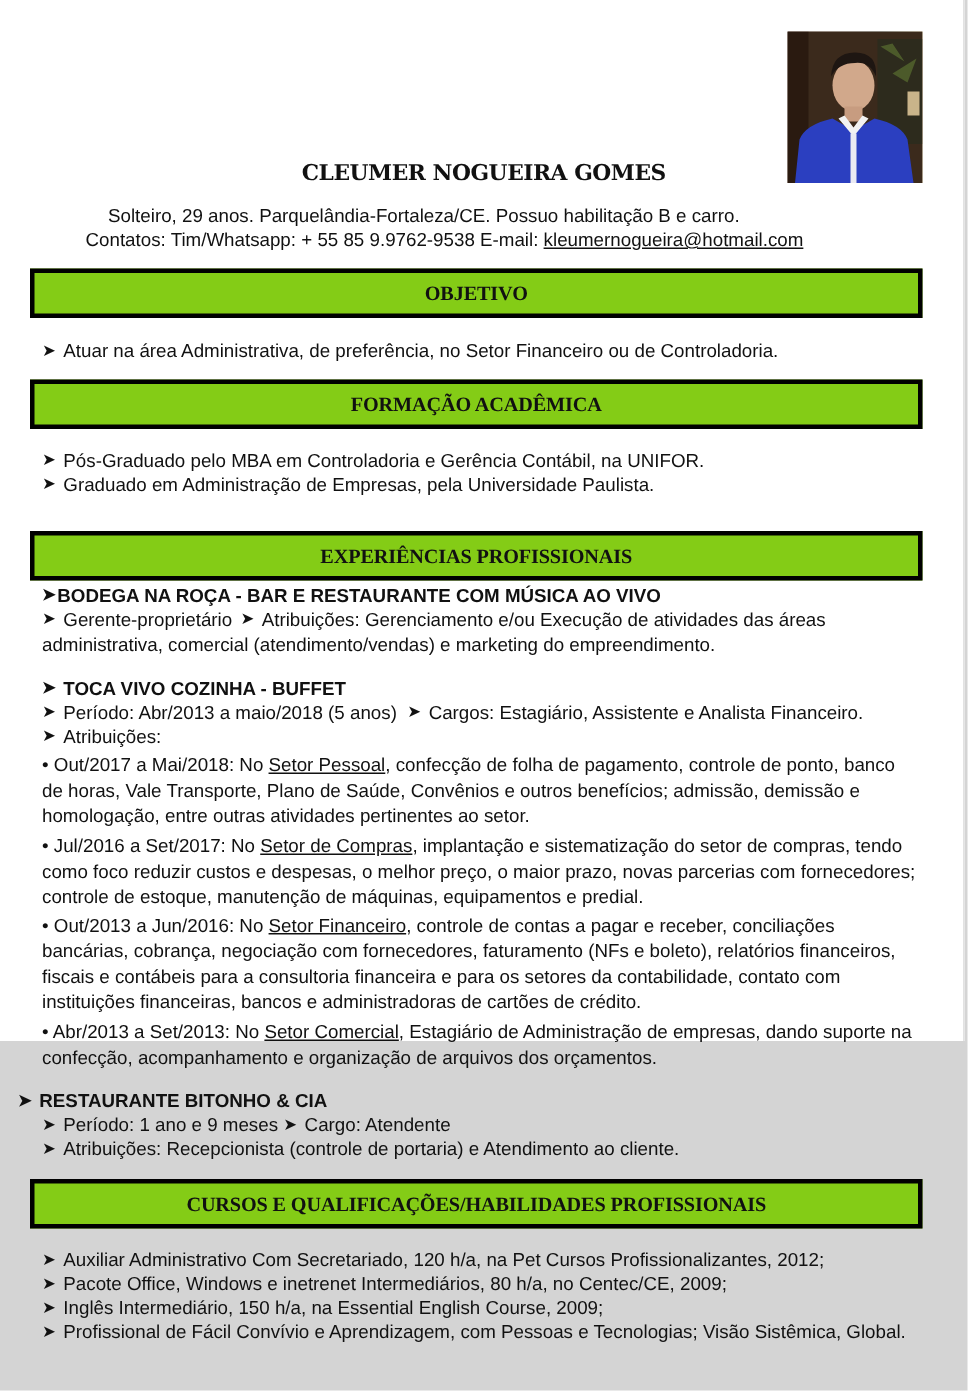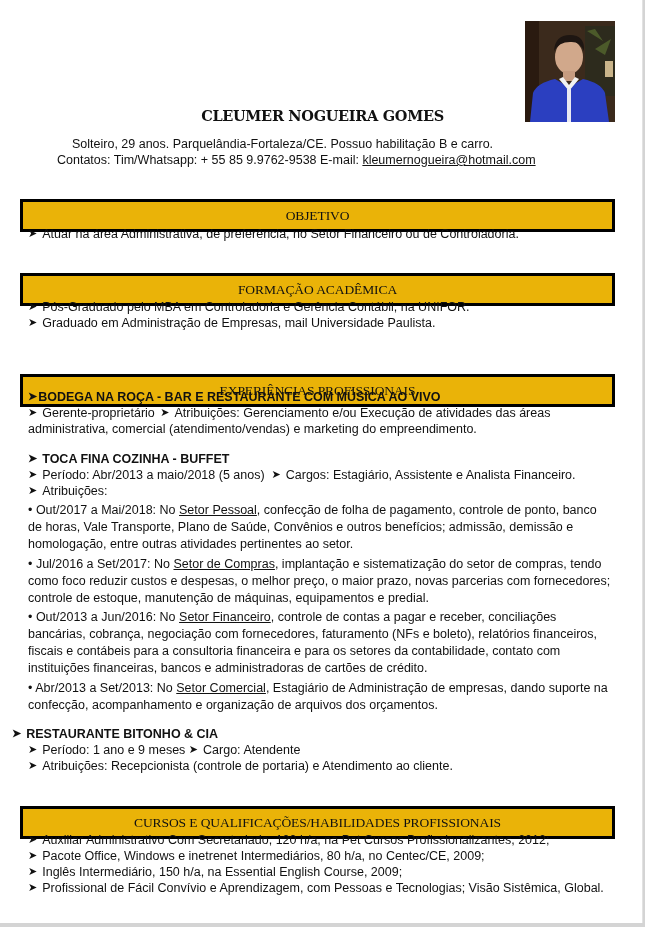--- a/index.html
+++ b/index.html
@@ -4,21 +4,21 @@
 <style>
   html, body { margin: 0; padding: 0; }
   body {
     width: 645px; height: 927px; overflow: hidden;
     background: #d4d4d4;
     font-family: "Liberation Sans", sans-serif;
     color: #111;
   }
   .page {
     position: absolute; left: 0; top: 0;
-    width: 642px; height: 923px;
+    width: 642px; height: 694px;
     background: #ffffff;
     border-right: 1px solid #e2e2e2;
   }
   .abs { position: absolute; }
   .photo {
     left: 525px; top: 21px; width: 90px; height: 101px;
     overflow: hidden;
     background: linear-gradient(90deg, #3a2417 0%, #4a3322 30%, #2f2a1e 70%, #6d5a36 100%);
   }
   .photo svg { display: block; }
@@ -28,26 +28,25 @@
     font-weight: bold; font-size: 14.5px; letter-spacing: -0.3px;
     color: #111;
   }
   .info {
     font-size: 12.5px; line-height: 16px; white-space: nowrap; color: #111;
   }
   .info a { color: #111; text-decoration: underline; }
   .sec {
     left: 20px; width: 589px; height: 27px;
     border: 3px solid #000;
-    background: #eab308;
+    background: #84cc16;
     display: flex; align-items: center; justify-content: center;
     font-family: "Liberation Serif", "DejaVu Serif", serif;
-    font-weight: normal; font-size: 13.5px; color: #111;
+    font-weight: bold; font-size: 13.5px; color: #111;
     letter-spacing: -0.1px;
-    margin-top: 20px;
   }
   .line {
     font-size: 12.5px; line-height: 16px; white-space: nowrap; color: #111; text-align: right;
   }
   .para {
     font-size: 12.5px; line-height: 17px; color: #111;
     width: 585px;
   }
   .arrow { font-size: 11px; margin-right: 5px; position: relative; top: -1px; }
   .bold { font-weight: bold; }
@@ -85,36 +84,36 @@
   <div class="abs sec" style="top:179px;">OBJETIVO</div>
   <div class="abs line" style="left:28px; top:226px;">
     <span class="arrow">➤</span><span>Atuar na área Administrativa, de preferência, no Setor Financeiro ou de Controladoria.</span>
   </div>
 
   <div class="abs sec" style="top:253px;">FORMAÇÃO ACADÊMICA</div>
   <div class="abs line" style="left:28px; top:299px;">
     <span class="arrow">➤</span><span>Pós-Graduado pelo MBA em Controladoria e Gerência Contábil, na UNIFOR.</span>
   </div>
   <div class="abs line" style="left:28px; top:315px;">
-    <span class="arrow">➤</span><span>Graduado em Administração de Empresas, mail Universidade Paulista.</span>
+    <span class="arrow">➤</span><span>Graduado em Administração de Empresas, pela Universidade Paulista.</span>
   </div>
 
   <div class="abs sec" style="top:354px;">EXPERIÊNCIAS PROFISSIONAIS</div>
 
   <div class="abs line bold" style="left:28px; top:389px;">
     <span class="arrow" style="margin-right:1px;">➤</span><span>BODEGA NA ROÇA - BAR E RESTAURANTE COM MÚSICA AO VIVO</span>
   </div>
   <div class="abs para" style="left:28px; top:405px; line-height:16px;">
     <span class="arrow">➤</span><span>Gerente-proprietário</span>
     <span class="arrow" style="margin-left:2px;">➤</span><span>Atribuições:</span>
     <span>Gerenciamento e/ou Execução de atividades das áreas administrativa, comercial (atendimento/vendas) e marketing do empreendimento.</span>
   </div>
 
   <div class="abs line bold" style="left:28px; top:451px;">
-    <span class="arrow">➤</span><span>TOCA FINA COZINHA - BUFFET</span>
+    <span class="arrow">➤</span><span>TOCA VIVO COZINHA - BUFFET</span>
   </div>
   <div class="abs line" style="left:28px; top:467px;">
     <span class="arrow">➤</span><span>Período: Abr/2013 a maio/2018 (5 anos)</span>
     &nbsp;<span class="arrow">➤</span><span>Cargos: Estagiário, Assistente e Analista Financeiro.</span>
   </div>
   <div class="abs line" style="left:28px; top:483px;">
     <span class="arrow">➤</span><span>Atribuições:</span>
   </div>
 
   <div class="abs para" style="left:28px; top:502px;">

